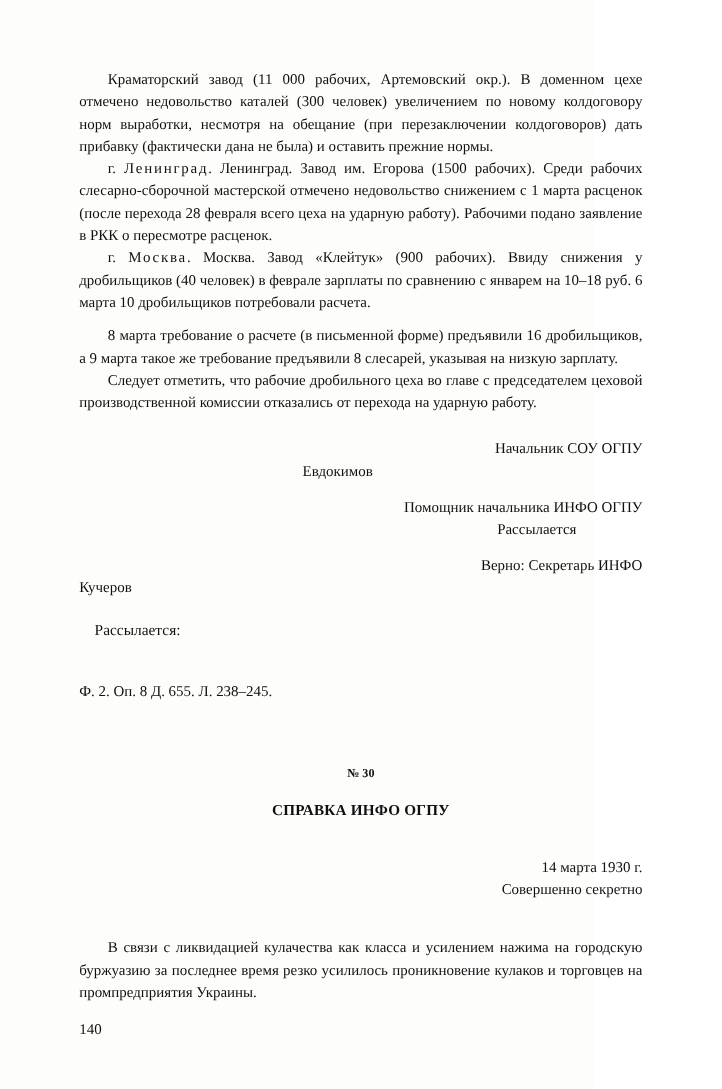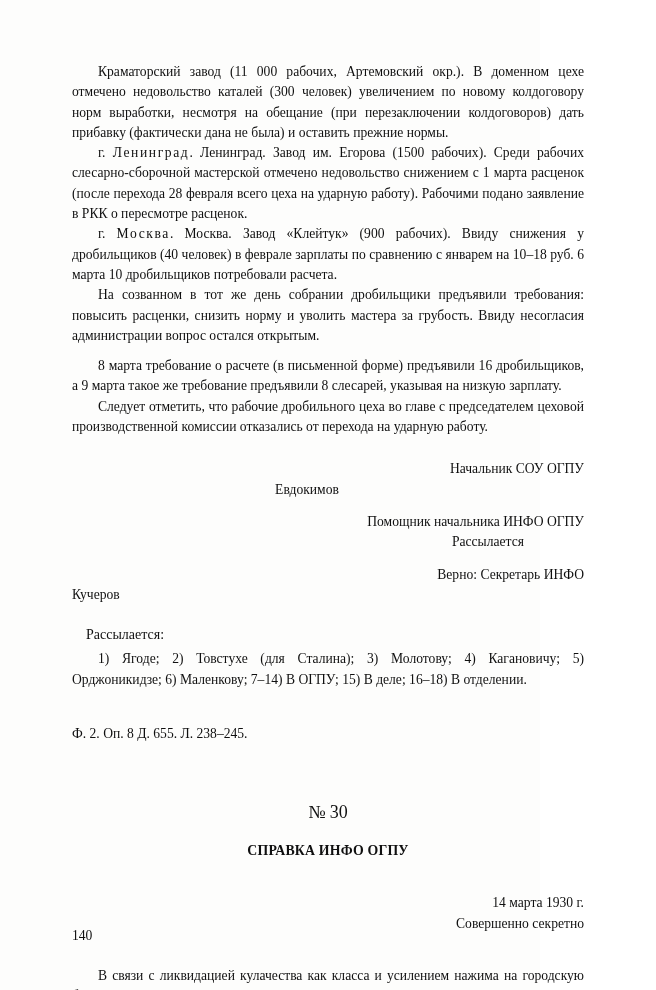--- a/index.html
+++ b/index.html
@@ -71,22 +71,22 @@
     margin-top: 20px;
     text-indent: 0;
   }
   .archive-ref {
     font-size: 13.6px;
     line-height: 20.3px;
     margin-top: 34px;
   }
   .doc-number {
     text-align: center;
-    font-weight: normal;
-    font-size: 18px;
+    font-weight: bold;
+    font-size: 11px;
     margin-top: 58px;
   }
   .doc-title {
     text-align: center;
     font-weight: bold;
     font-size: 13.8px;
     margin-top: 20px;
     letter-spacing: 0.2px;
   }
   .doc-subtitle {
@@ -113,41 +113,39 @@
 
 <div class="page">
   <div class="content">
 
     <p class="indent">Краматорский завод (11 000 рабочих, Артемовский окр.). В доменном цехе отмечено недовольство каталей (300 человек) увеличением по новому колдоговору норм выработки, несмотря на обещание (при перезаключении колдоговоров) дать прибавку (фактически дана не была) и оставить прежние нормы.</p>
 
     <p class="indent"><span>г.&nbsp;<span class="sp-locked">Ленинград</span>.</span> <span>Ленинград. Завод им. Егорова (1500 рабочих). Среди рабочих слесарно-сборочной мастерской отмечено недовольство снижением с 1 марта расценок (после перехода 28 февраля всего цеха на ударную работу). Рабочими подано заявление в РКК о пересмотре расценок.</span></p>
 
     <p class="indent"><span>г.&nbsp;<span class="sp-locked">Москва</span>.</span> <span>Москва. Завод «Клейтук» (900 рабочих). Ввиду снижения у дробильщиков (40 человек) в феврале зарплаты по сравнению с январем на 10–18 руб. 6 марта 10 дробильщиков потребовали расчета.</span></p>
 
-    <p class="indent">На созванном в тот же день собрании дробильщики предъявили требования: повысить расценки, снизить норму и уволить мастера за грубость. Ввиду несогласия администрации вопрос остался открытым.</p>
 
     <div class="gap-small"></div>
 
     <p class="indent">8 марта требование о расчете (в письменной форме) предъявили 16 дробильщиков, а 9 марта такое же требование предъявили 8 слесарей, указывая на низкую зарплату.</p>
 
     <p class="indent">Следует отметить, что рабочие дробильного цеха во главе с председателем цеховой производственной комиссии отказались от перехода на ударную работу.</p>
 
     <div class="sign-block">
       <div class="sign-line">Начальник СОУ ОГПУ</div>
       <div class="sign-line name">Евдокимов</div>
       <div style="height:12px"></div>
       <div class="sign-line">Помощник начальника ИНФО ОГПУ</div>
       <div class="sign-line name-2">Рассылается</div>
       <div style="height:12px"></div>
       <div class="sign-line">Верно: Секретарь ИНФО</div>
       <div class="sign-line name-3">Кучеров</div>
     </div>
 
     <p class="dist-head" style="text-indent:14px">Рассылается:</p>
-    <p class="indent" style="margin-top:4px">1) Ягоде;  2) Товстухе (для Сталина);  3) Молотову;  4) Кагановичу;  5) Орджоникидзе; 6) Маленкову; 7–14) В ОГПУ; 15) В деле; 16–18) В отделении.</p>
 
     <p class="archive-ref">Ф. 2. Оп. 8 Д. 655. Л. 238–245.</p>
 
     <div class="doc-number">№ 30</div>
     <div class="doc-title">СПРАВКА ИНФО ОГПУ</div>
 
     <div class="date-block">
       <div>14 марта 1930 г.</div>
       <div>Совершенно секретно</div>
     </div>

